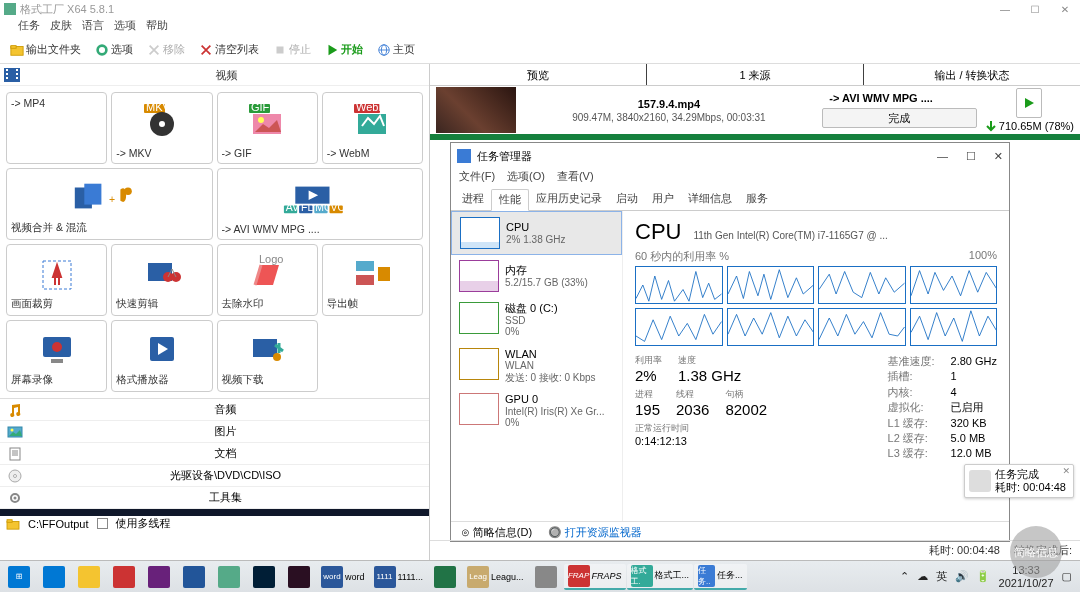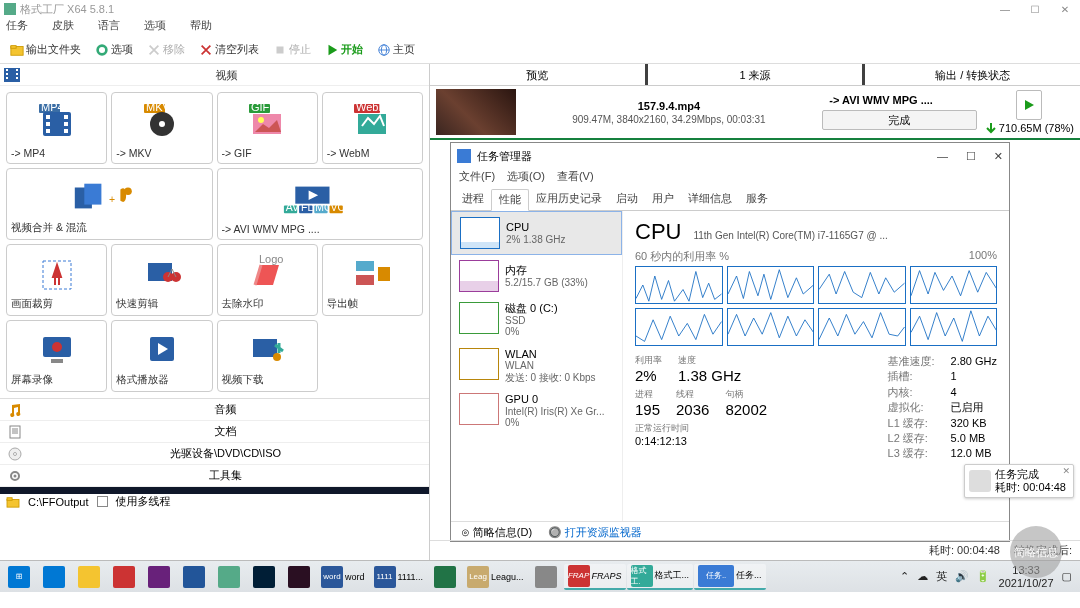--- a/index.html
+++ b/index.html
@@ -3,21 +3,21 @@
 <meta charset="utf-8">
 <style>
 * { margin: 0; padding: 0; box-sizing: border-box; font-family: "Microsoft YaHei", "Segoe UI", sans-serif; font-size: 11px; }
 body { width: 1080px; height: 608px; background: #fff; overflow: hidden; position: relative; }
 
 .titlebar { height: 18px; background: #fff; display: flex; align-items: center; padding: 0 4px; color: #999; }
 .titlebar .ico { width: 12px; height: 12px; background: #5a8; margin-right: 4px; }
 .winbtns { position: absolute; right: 0; top: 0; display: flex; }
 .winbtns span { width: 30px; height: 18px; display: flex; align-items: center; justify-content: center; color: #888; font-size: 10px; }
 
-.menubar { height: 18px; padding: 0 6px; display: flex; gap: 24px; color: #444; }
+.menubar { height: 18px; padding: 0 18px; display: flex; gap: 10px; color: #444; }
 .menubar span { cursor: default; }
 
 .toolbar { height: 28px; border-bottom: 1px solid #ddd; display: flex; align-items: center; gap: 6px; padding: 0 6px; }
 .tbtn { display: flex; align-items: center; gap: 2px; padding: 2px 4px; color: #333; }
 .tbtn .tico { width: 14px; height: 14px; }
 .green-txt { color: #1a9b1a; font-weight: bold; }
 
 .main { display: flex; height: 496px; }
 .left { width: 430px; border-right: 1px solid #ccc; display: flex; flex-direction: column; }
 .right { flex: 1; display: flex; flex-direction: column; position: relative; }
@@ -34,24 +34,24 @@
 
 .cat-list { border-top: 1px solid #ddd; }
 .cat-row { height: 22px; display: flex; align-items: center; padding: 0 6px; border-bottom: 1px solid #eee; }
 .cat-row .ci { width: 18px; height: 14px; margin-right: 4px; }
 .cat-row .ct { flex:1; text-align:center; }
 
 .statusbar-left { height: 22px; display: flex; align-items: center; padding: 0 6px; border-top: 7px solid #0f172a; gap: 8px; }
 .chk { width:11px; height:11px; border:1px solid #888; }
 
 .right-top { height: 22px; display: flex; border-bottom: 1px solid #ccc; }
-.right-top > div { flex: 1; text-align: center; line-height: 22px; border-left: 3px solid #404040; }
+.right-top > div { flex: 1; text-align: center; line-height: 22px; border-left: 1px solid #404040; }
 .right-top > div:first-child { border-left: none; }
 
-.job-row { height: 54px; display: flex; align-items: center; padding: 4px 6px; gap: 8px; border-bottom: 2px solid #15803d; }
+.job-row { height: 54px; display: flex; align-items: center; padding: 4px 6px; gap: 8px; border-bottom: 6px solid #15803d; }
 .thumb { width: 80px; height: 46px; background: linear-gradient(45deg,#3a2520,#6b4030 40%,#2a1510); }
 .job-mid { flex: 1; display:flex; flex-direction:column; align-items:center; gap:2px; }
 .job-mid .fn { font-weight: bold; }
 .job-mid .fi { color: #555; font-size:10px; }
 .job-out { font-weight: bold; width:140px; }
 .done-btn { width:155px; height:20px; border:1px solid #bbb; background:#f4f4f4; text-align:center; line-height:18px; border-radius:2px; }
 .play-btn { width:26px; height:30px; border:1px solid #bbb; display:flex; align-items:center; justify-content:center; border-radius:2px; }
 .arrow-dn { width:12px; height:12px; }
 
 
@@ -190,33 +190,20 @@
           <rect x="2" y="5" width="2" height="2" fill="#fff"></rect>
           <rect x="2" y="9" width="2" height="2" fill="#fff"></rect>
           <rect x="12" y="1" width="2" height="2" fill="#fff"></rect>
           <rect x="12" y="5" width="2" height="2" fill="#fff"></rect>
           <rect x="12" y="9" width="2" height="2" fill="#fff"></rect>
         </svg>
       <span style="flex:1;text-align:center">视频</span>
     </div>
     <div class="grid-area" id="tiles">
         <div class="tile">
-          <div class="tbody">
-            <svg class="ticon" viewBox="0 0 40 36" style="">
-              <rect x="2" y="0" width="21" height="9" fill="#3b6ea5" rx="1"></rect>
-              <text x="4" y="7" font-size="7" fill="#fff">MP4</text>
-              <rect x="6" y="8" width="28" height="24" fill="#2a5fa5" rx="2"></rect>
-              <rect x="9" y="11" width="4" height="4" fill="#fff"></rect>
-              <rect x="9" y="18" width="4" height="4" fill="#fff"></rect>
-              <rect x="9" y="25" width="4" height="4" fill="#fff"></rect>
-              <rect x="27" y="11" width="4" height="4" fill="#fff"></rect>
-              <rect x="27" y="18" width="4" height="4" fill="#fff"></rect>
-              <rect x="27" y="25" width="4" height="4" fill="#fff"></rect>
-            </svg>
-          </div>
           <div class="tlabel">-&gt; MP4</div>
         </div>
         <div class="tile">
           <div class="tbody">
             <svg class="ticon" viewBox="0 0 40 36" style="">
               <rect x="2" y="0" width="21" height="9" fill="#d88a00" rx="1"></rect>
               <text x="4" y="7" font-size="7" fill="#fff">MKV</text>
               <circle cx="20" cy="20" r="12" fill="#333"></circle>
               <circle cx="20" cy="20" r="3" fill="#fff"></circle>
             </svg>
@@ -344,20 +331,28 @@
           </div>
           <div class="tlabel">视频下载</div>
         </div>
       </div>
     <div class="cat-list">
       <div class="cat-row">
           <svg class="ci" viewBox="0 0 16 14">
             <path d="M5 2 L13 1 L13 10 A2 2 0 1 1 11 9 L11 4 L7 5 L7 11 A2 2 0 1 1 5 10 Z" fill="#d88a00"></path>
           </svg>
           <span class="ct">音频</span>
+        </div>
+      <div class="cat-row">
+          <svg class="ci" viewBox="0 0 16 14">
+            <rect x="1" y="2" width="14" height="10" fill="#5ac" stroke="#38a"></rect>
+            <circle cx="5" cy="5" r="1.5" fill="#ff5"></circle>
+            <path d="M2 11 L6 7 L9 9 L13 5 L15 11 Z" fill="#3a7"></path>
+          </svg>
+          <span class="ct">图片</span>
         </div>
       <div class="cat-row">
           <svg class="ci" viewBox="0 0 16 14">
             <rect x="3" y="1" width="10" height="12" fill="#fff" stroke="#888"></rect>
             <line x1="5" y1="4" x2="11" y2="4" stroke="#888"></line>
             <line x1="5" y1="6" x2="11" y2="6" stroke="#888"></line>
             <line x1="5" y1="8" x2="11" y2="8" stroke="#888"></line>
           </svg>
           <span class="ct">文档</span>
         </div>
@@ -669,21 +664,21 @@
       </div>
       <div class="tb-item active-app" style="width: auto; padding: 0px 4px; font-style: italic;">
         <div style="width:22px;height:22px;background:#c33;border-radius:2px;display:flex;align-items:center;justify-content:center;color:#fff;font-size:8px;overflow:hidden">FRAP</div>
         <span style="font-size:9px;margin-left:2px">FRAPS</span>
       </div>
       <div class="tb-item active-app" style="width: auto; padding: 0px 4px;">
         <div style="width:22px;height:22px;background:#3a9;border-radius:2px;display:flex;align-items:center;justify-content:center;color:#fff;font-size:8px;overflow:hidden">格式工.</div>
         <span style="font-size:9px;margin-left:2px">格式工...</span>
       </div>
       <div class="tb-item active-app" style="width: auto; padding: 0px 4px;">
-        <div style="width:36px;height:22px;background:#3a7bd5;border-radius:2px;display:flex;align-items:center;justify-content:center;color:#fff;font-size:8px;overflow:hidden">任务..</div>
+        <div style="width:17px;height:22px;background:#3a7bd5;border-radius:2px;display:flex;align-items:center;justify-content:center;color:#fff;font-size:8px;overflow:hidden">任务..</div>
         <span style="font-size:9px;margin-left:2px">任务...</span>
       </div>
     </div>
   <div class="tb-tray">
     <span>⌃</span>
       <span>☁</span>
       <span>英</span>
       <span>🔊</span>
       <span>🔋</span>
     <span style="text-align:center;line-height:1.1"><span>13:33</span><br><span>2021/10/27</span></span>

